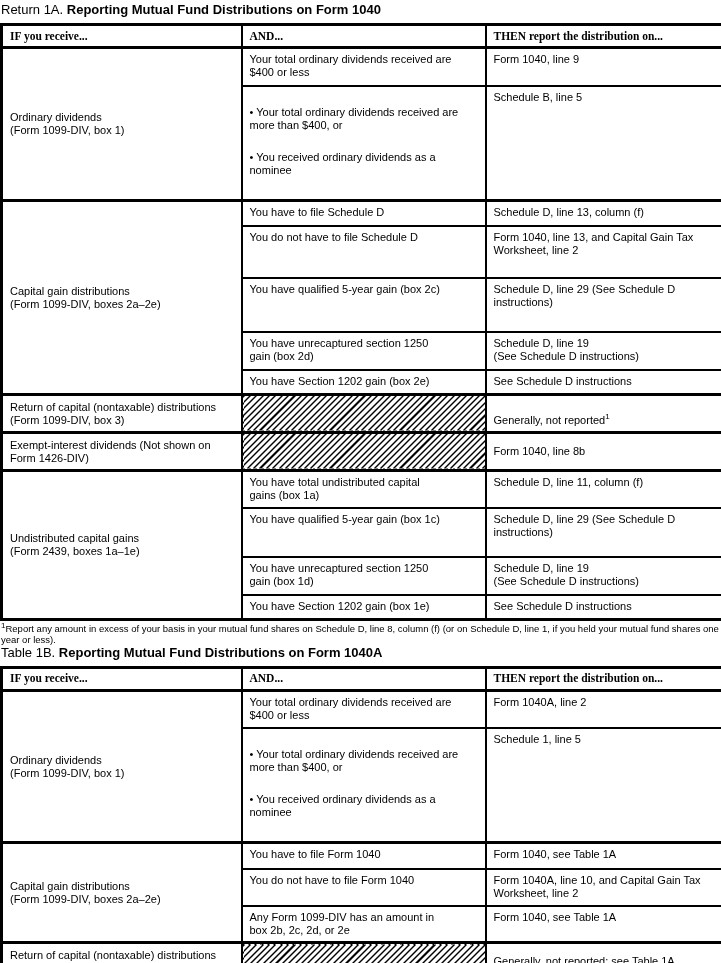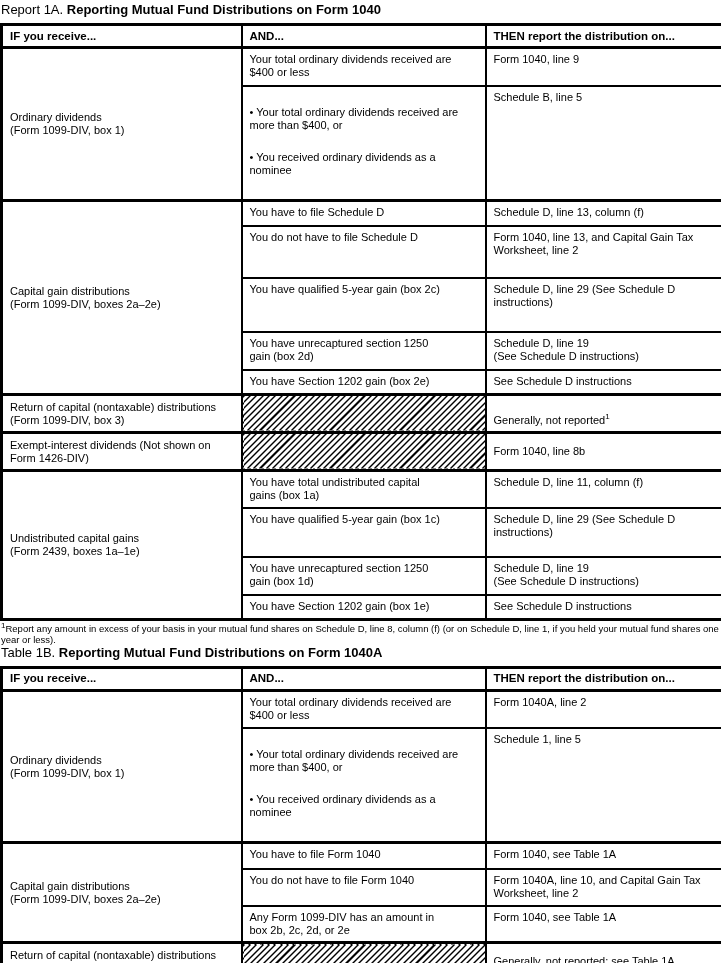--- a/index.html
+++ b/index.html
@@ -26,21 +26,21 @@
   .grid th, .grid td {
     border: 2px solid #000;
     font-size: 11px; line-height: 13px;
     padding: 4px 5px 3px 7px;
     vertical-align: top;
     overflow: hidden;
   }
   .grid tr.grp > td { border-top: 3px solid #000; }
   .grid th {
     text-align: left; font-weight: bold; font-size: 11.5px;
-    vertical-align: middle; padding-top: 3px;
+    vertical-align: middle; padding-top: 3px; font-family: Liberation Serif, serif;
   }
   td.if  { vertical-align: middle; white-space: pre-line; }
   td.and { white-space: pre-line; }
   td.then { white-space: pre-line; }
   td.vmid { vertical-align: middle; }
   td.bullets { padding-top: 6px; }
   td.bullets p { margin: 0 0 6px 0; }
   td.hatch {
     padding: 0;
     background: repeating-linear-gradient(135deg, #000 0, #000 1.5px, #fff 1.5px, #fff 4.5px);
@@ -51,21 +51,21 @@
     margin: 2px 0 0 1px;
     color: #000;
   }
 </style>
 </head>
 <body>
 
 <div class="page">
 
   <div class="tbl-title">
-    <span>Report 1A.</span>
+    <span>Return 1A.</span>
     <span class="bold">Reporting Mutual Fund Distributions on Form 1040</span>
   </div>
 
   <table class="grid">
     <colgroup>
         <col class="c1">
         <col class="c2">
         <col class="c3">
       </colgroup>
     <tbody>

